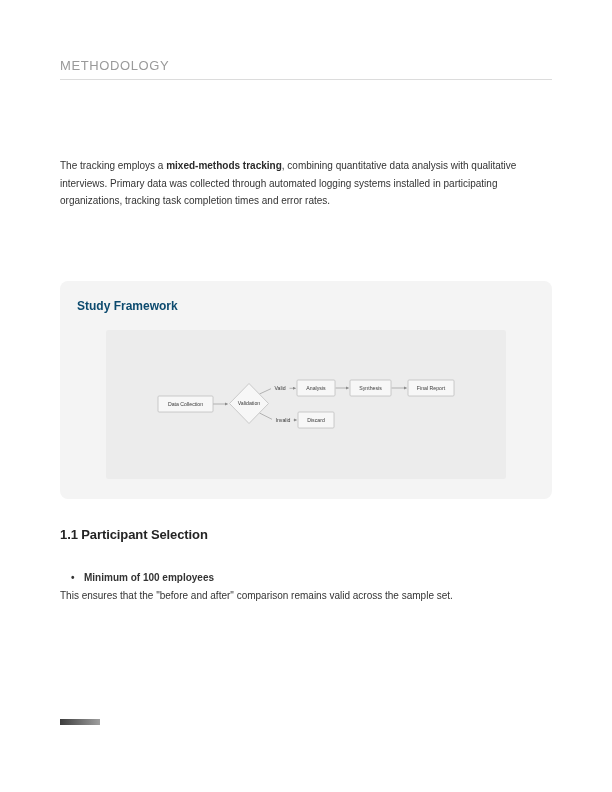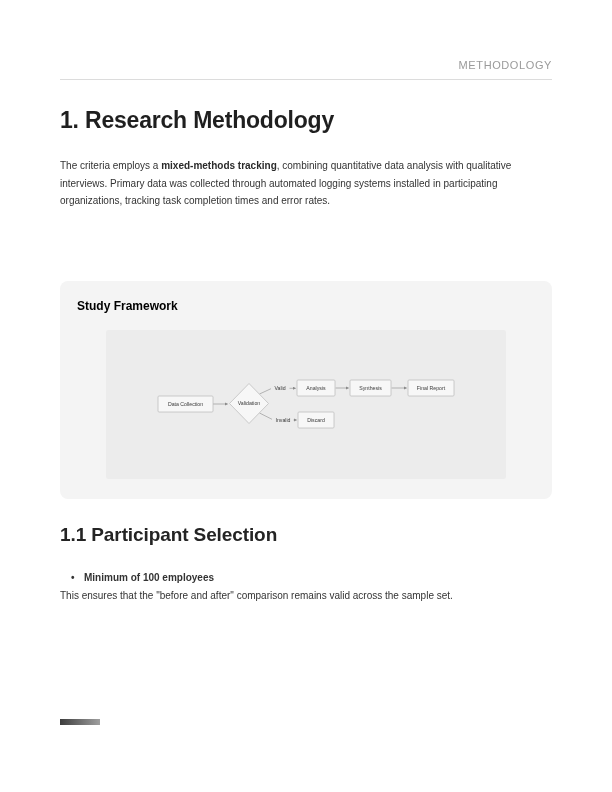--- a/index.html
+++ b/index.html
@@ -9,22 +9,21 @@
     width: 612px;
     height: 792px;
     background: #ffffff;
     font-family: "Liberation Sans", sans-serif;
     overflow: hidden;
     color: #333333;
   }
   .kicker {
     position: absolute;
     top: 60px; left: 60px; right: 60px;
-    text-align: right;
-    font-size: 11px;
+    font-size: 13px;
     line-height: 11px;
     letter-spacing: 0.6px;
     font-weight: 400;
     color: #9a9a9a;
   }
   .rule {
     position: absolute;
     top: 79px; left: 60px; right: 60px;
     height: 1px;
     background: #dcdcdc;
@@ -53,37 +52,37 @@
     width: 492px; height: 218px;
     background: #f4f4f4;
     border-radius: 8px;
   }
   .framework-title {
     position: absolute;
     top: 18px; left: 17px;
     font-size: 12px;
     line-height: 14px;
     font-weight: 700;
-    color: #000000;
+    color: #0c4a6e;
   }
   .diagram-panel {
     position: absolute;
     top: 49px; left: 46px;
     width: 400px; height: 149px;
     background: #ececec;
     border-radius: 2px;
   }
   .diagram-panel svg { display: block; width: 400px; height: 149px; }
   .flow-node-shape { fill: #f7f7f7; stroke: #bfbfbf; stroke-width: 0.8; }
   .flow-label { font-family: "Liberation Sans", sans-serif; font-size: 5.2px; fill: #3a3a3a; text-anchor: middle; }
   .flow-edge { stroke: #9a9a9a; stroke-width: 0.7; fill: none; }
   .h2 {
     position: absolute;
     top: 525px; left: 60px;
-    font-size: 19px;
+    font-size: 13px;
     line-height: 20px;
     font-weight: 700;
     letter-spacing: -0.1px;
     color: #242424;
     text-align: right;
   }
   .criteria {
     position: absolute;
     top: 569px; left: 60px;
     width: 492px;
@@ -107,23 +106,22 @@
   }
 </style>
 </head>
 <body>
 
 <div class="page">
 
   <div class="kicker">METHODOLOGY</div>
   <div class="rule"></div>
 
-  <h1 class="h1">1. Research Methodology</h1>
 
-  <p class="intro"><span>The criteria employs a </span><b>mixed-methods tracking</b><span>, combining quantitative data analysis with qualitative interviews. Primary data was collected through automated logging systems installed in participating organizations, tracking task completion times and error rates.</span></p>
+  <p class="intro"><span>The tracking employs a </span><b>mixed-methods tracking</b><span>, combining quantitative data analysis with qualitative interviews. Primary data was collected through automated logging systems installed in participating organizations, tracking task completion times and error rates.</span></p>
 
   <div class="framework-card">
     <div class="framework-title">Study Framework</div>
     <div class="diagram-panel">
       <svg viewBox="0 0 400 149">
         <defs>
           <marker id="arrow" viewBox="0 0 6 6" refX="5" refY="3" markerWidth="5" markerHeight="5" orient="auto-start-reverse">
             <path d="M0,0 L6,3 L0,6 z" fill="#8a8a8a"></path>
           </marker>
         </defs>

